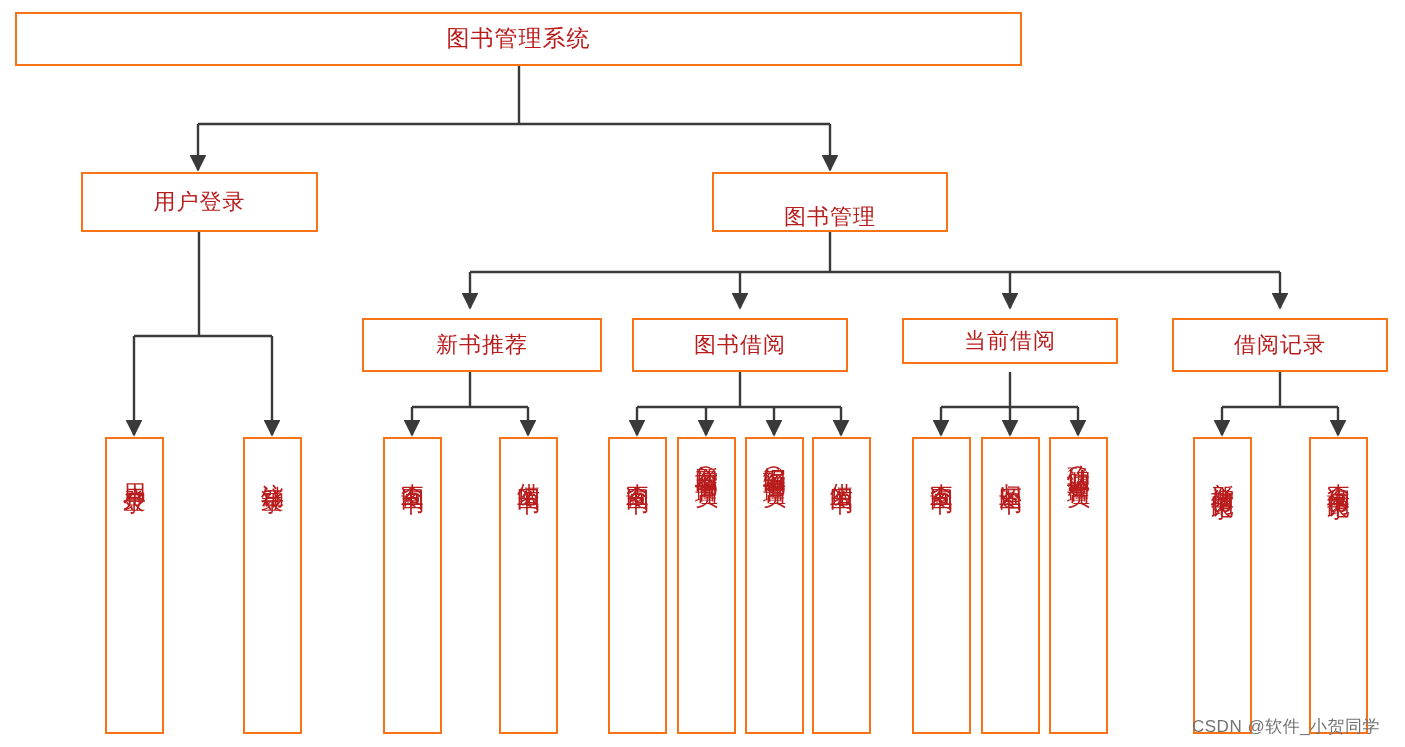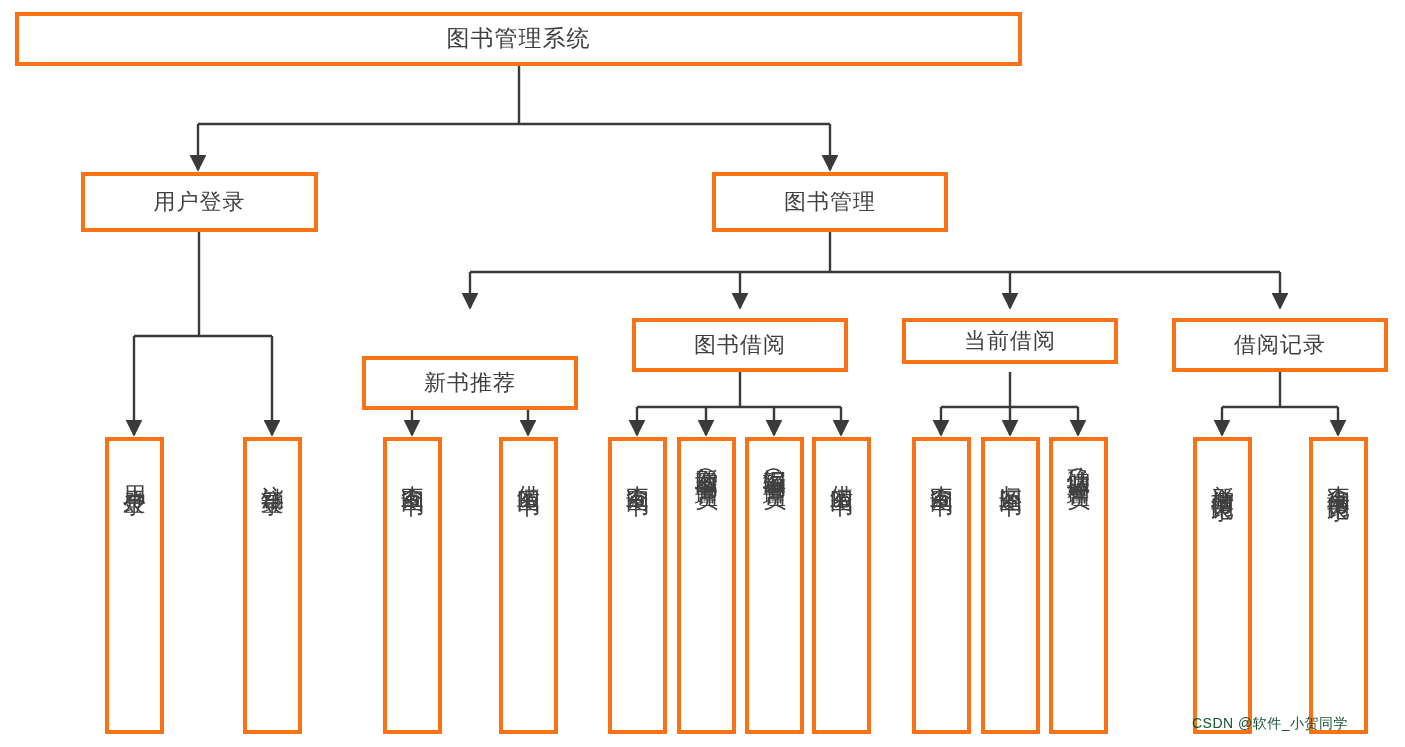--- a/index.html
+++ b/index.html
@@ -22,25 +22,25 @@
     left: 0;
     top: 0;
     width: 1405px;
     height: 747px;
     pointer-events: none;
   }
   .node {
     position: absolute;
     box-sizing: border-box;
     background: #ffffff;
-    border: 4px solid #f97316;
+    border: 2px solid #f97316;
     display: flex;
     align-items: center;
     justify-content: center;
-    color: #404040;
+    color: #b91c1c;
   }
   .node .label {
     text-align: center;
     line-height: 1.12;
     white-space: nowrap;
   }
   .node.horizontal .label {
     font-size: 22px;
     letter-spacing: 1px;
   }
@@ -59,22 +59,22 @@
     font-size: 23px;
     letter-spacing: 3px;
     line-height: 1;
     white-space: normal;
   }
   .node.vertical.tall {
     padding-top: 8px;
   }
   .watermark {
     position: absolute;
-    color: #14532d;
-    font-size: 14px;
+    color: #737373;
+    font-size: 17px;
     letter-spacing: 0.5px;
     white-space: nowrap;
     user-select: none;
   }
 </style>
 </head>
 <body>
 
 <div id="canvas">
 
@@ -128,25 +128,25 @@
     </g>
   </svg>
 
   <div class="node root horizontal" style="left:15px; top:12px; width:1007px; height:54px;">
     <span class="label">图书管理系统</span>
   </div>
 
   <div class="node horizontal" style="left:81px; top:172px; width:237px; height:60px;">
     <span class="label">用户登录</span>
   </div>
-  <div class="node horizontal" style="left:712px; top:172px; width:236px; height:60px;">
+  <div class="node horizontal" style="left:712px; top:172px; width:236px; height:60px;align-items:flex-end;">
     <span class="label">图书管理</span>
   </div>
 
-  <div class="node horizontal" style="left:362px; top:318px; width:216px; height:54px;margin-top:38px;">
+  <div class="node horizontal" style="left:362px; top:318px; width:240px; height:54px;">
     <span class="label">新书推荐</span>
   </div>
   <div class="node horizontal" style="left:632px; top:318px; width:216px; height:54px;">
     <span class="label">图书借阅</span>
   </div>
   <div class="node horizontal" style="left:902px; top:318px; width:216px; height:46px;">
     <span class="label">当前借阅</span>
   </div>
   <div class="node horizontal" style="left:1172px; top:318px; width:216px; height:54px;font-family:Liberation Serif, serif;">
     <span class="label">借阅记录</span>

